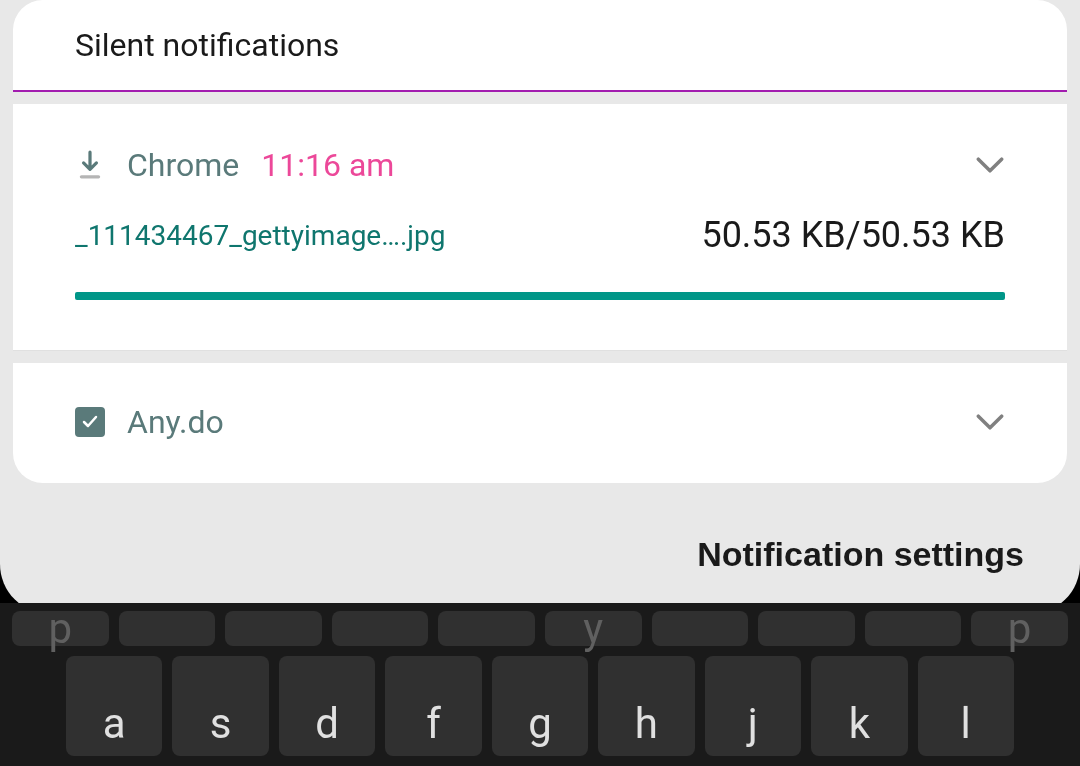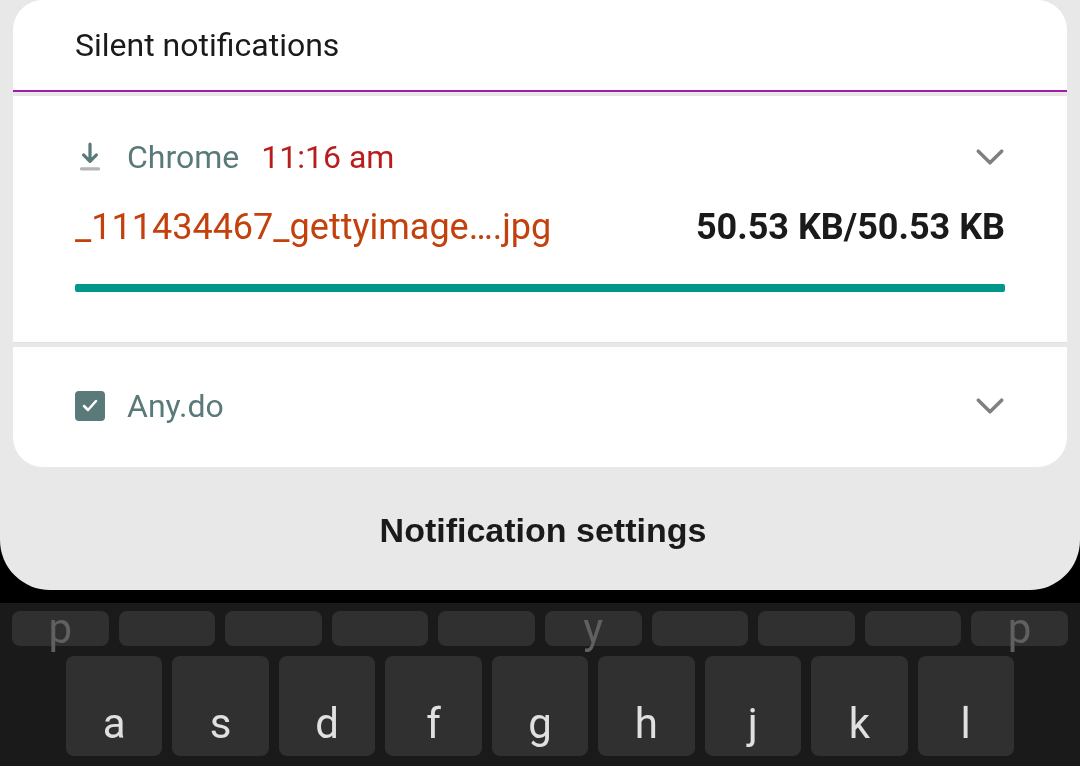--- a/index.html
+++ b/index.html
@@ -26,21 +26,21 @@
       padding: 26px 62px;
       font-size: 32px;
       font-weight: 400;
       color: #1a1a1a;
       border-radius: 30px 30px 0 0;
       margin: 0 13px;
       border-bottom: 2px solid #a21caf;
     }
     .notification-card {
       background: #fff;
-      margin: 4px 13px;
+      margin: 12px 13px;
       padding: 0;
     }
     .notification-card.first {
       border-bottom: 1px solid #e0e0e0;
     }
     .notification-card.last {
       border-radius: 0 0 30px 30px;
     }
     .notification-header {
       display: flex;
@@ -58,46 +58,46 @@
     .download-icon-svg {
       fill: #5a7a7a;
     }
     .app-name {
       font-size: 32px;
       color: #5a7a7a;
       font-weight: 400;
     }
     .timestamp {
       font-size: 32px;
-      color: #b91c1c;
+      color: #ec4899;
       font-weight: 400;
     }
     .chevron {
       margin-left: auto;
       width: 30px;
       height: 30px;
       display: flex;
       align-items: center;
       justify-content: center;
     }
     .notification-content {
       display: flex;
       align-items: center;
       justify-content: space-between;
       padding: 30px 62px 0 62px;
     }
     .filename {
-      font-size: 36px;
-      color: #c2410c;
+      font-size: 28px;
+      color: #0f766e;
       font-weight: 400;
     }
     .filesize {
       font-size: 36px;
       color: #1a1a1a;
-      font-weight: 700;
+      font-weight: 400;
     }
     .progress-bar {
       margin: 36px 62px 50px 62px;
       height: 8px;
       background: #009688;
       border-radius: 2px;
     }
     .anydo-header {
       display: flex;
       align-items: center;
@@ -112,21 +112,20 @@
       display: flex;
       align-items: center;
       justify-content: center;
     }
     .action-bar {
       display: flex;
       justify-content: flex-end;
       align-items: center;
       padding: 40px 56px 40px 62px;
       gap: 80px;
-      flex-direction: column;
     }
     .action-button {
       font-size: 34px;
       font-weight: 600;
       color: #1a1a1a;
       background: none;
       border: none;
       cursor: pointer;
     }
     .keyboard {

